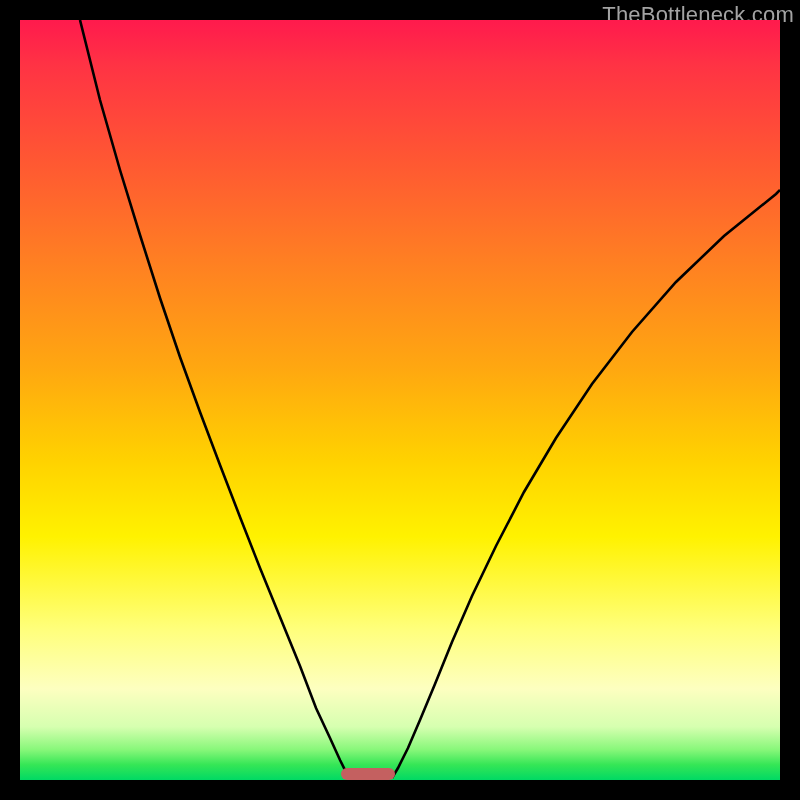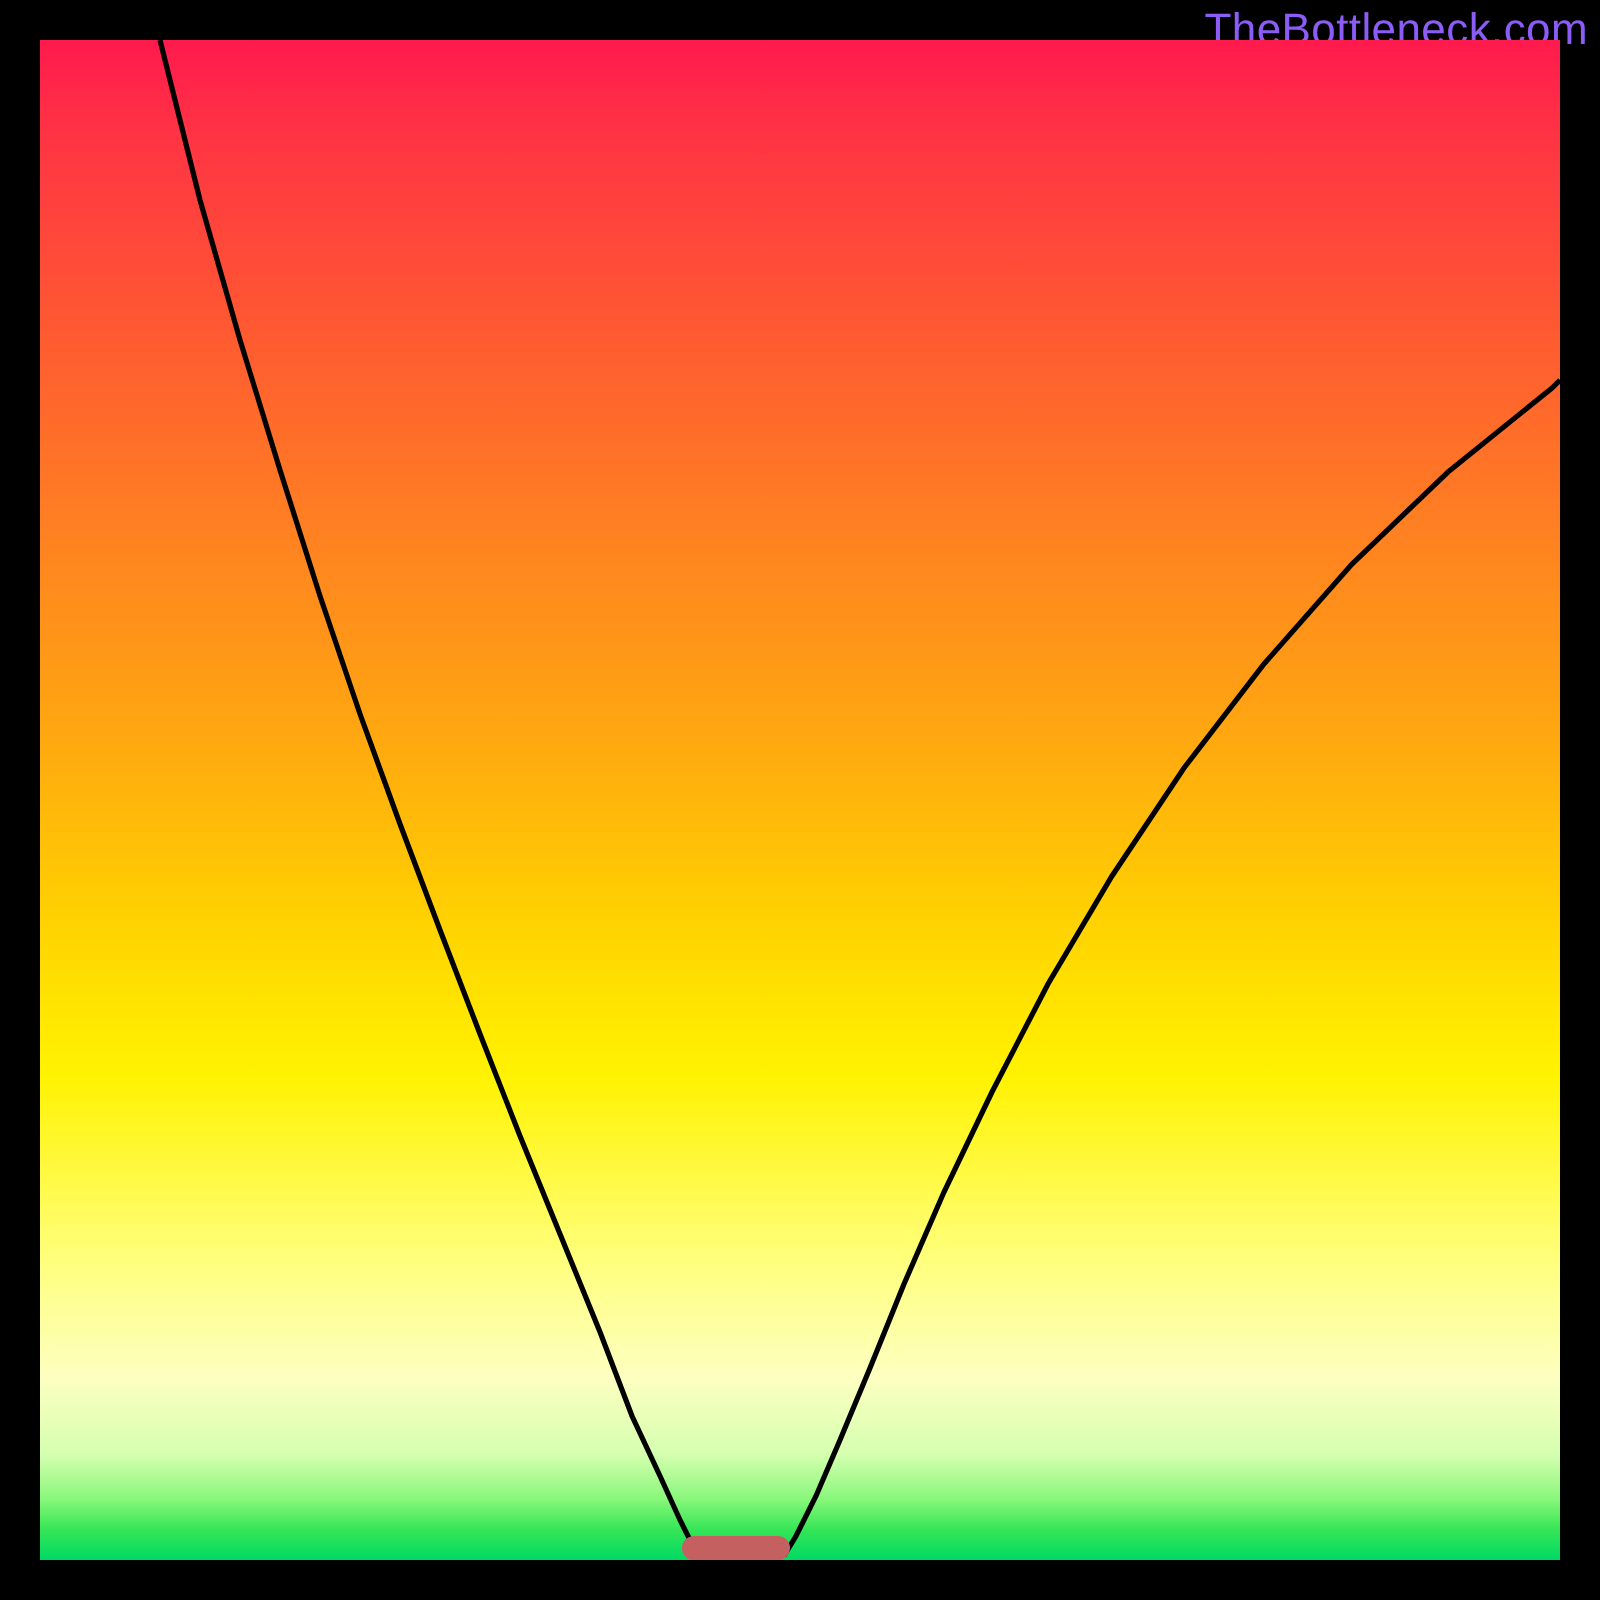--- a/index.html
+++ b/index.html
@@ -36,21 +36,21 @@
       #35e656 98%,
       #00d964 100%
     );
   }
   .watermark {
     position: absolute;
     top: 2px;
     right: 6px;
     font-family: Arial, Helvetica, sans-serif;
     font-size: 22px;
-    color: #8b5cf6;
+    color: #a3a3a3;
     font-weight: 500;
     letter-spacing: 0.2px;
   }
   .curve-svg {
     position: absolute;
     inset: 0;
     width: 100%;
     height: 100%;
   }
   .marker {

